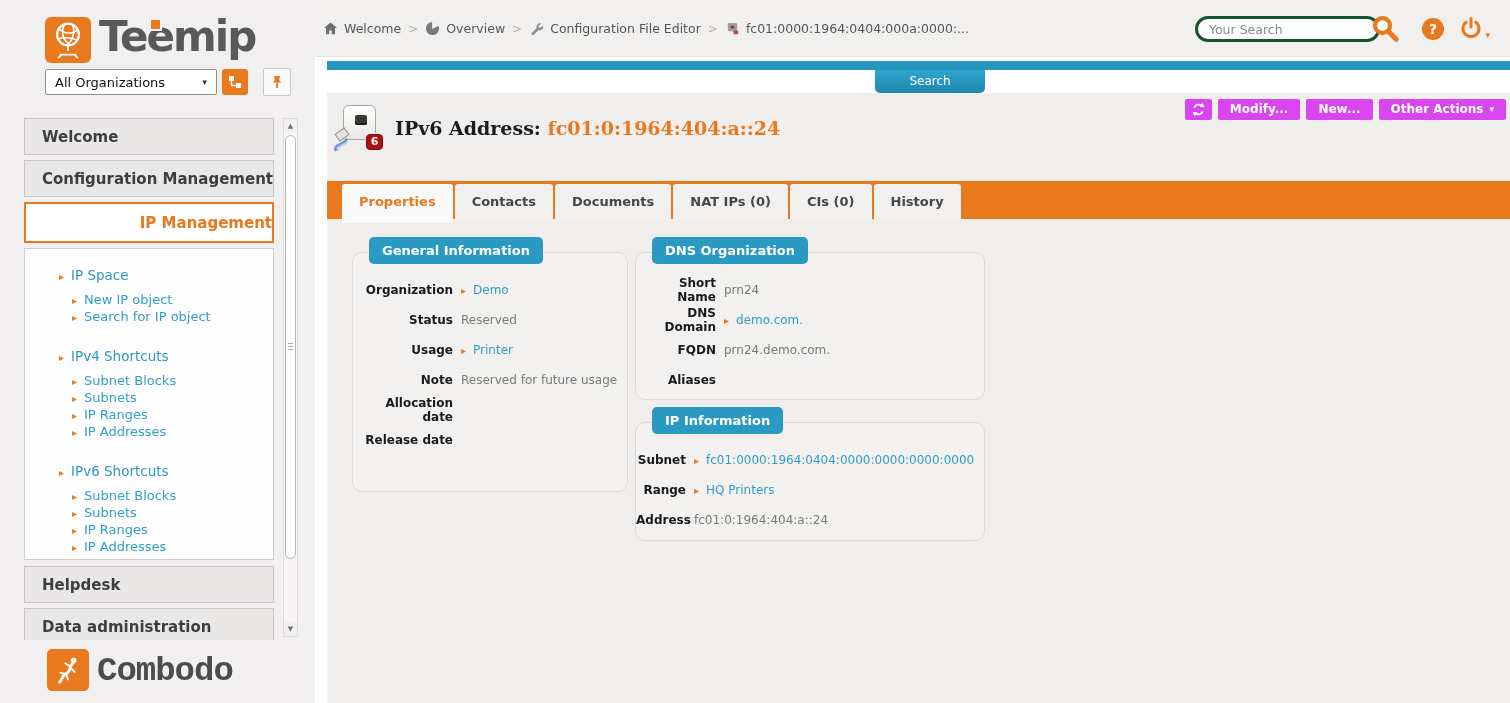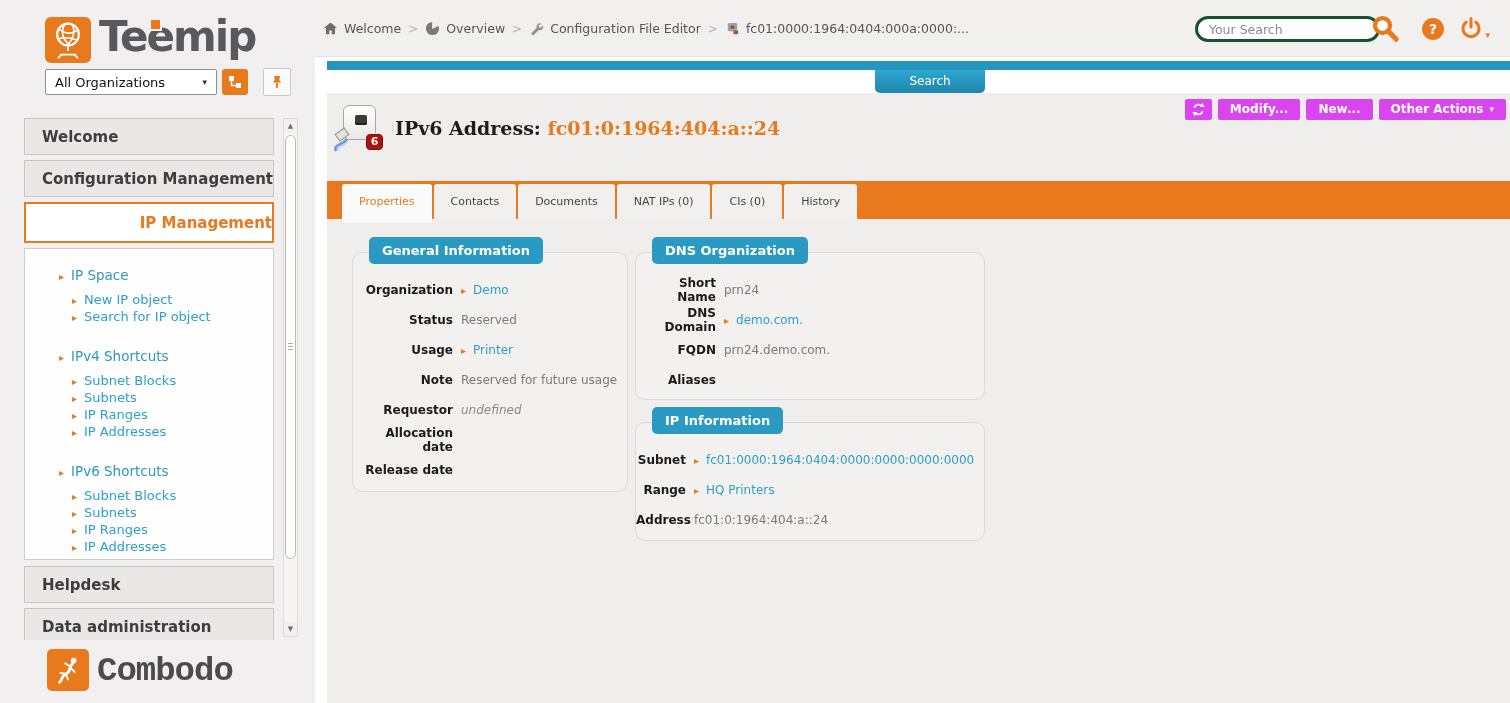--- a/index.html
+++ b/index.html
@@ -61,21 +61,21 @@
   .title-row { position:absolute; left:8px; top:10px; display:flex; align-items:center; gap:12px; }
   .obj-icon { position:relative; width:48px; height:50px; }
   .dev { position:absolute; left:8px; top:2px; width:33px; height:35px; background:linear-gradient(#ffffff,#e9e8e5); border:1px solid #a9a7a5; border-radius:6px; }
   .port { position:absolute; left:20px; top:12px; width:12px; height:10px; background:#3a3a38; border-radius:2px; box-shadow:inset 0 -2px 0 #1f1f1e; }
   .plug { position:absolute; left:1px; top:27px; width:12px; height:9px; background:#e3e2df; border:1px solid #96948f; transform:rotate(-35deg); }
   .badge6 { position:absolute; right:0px; bottom:3px; width:17px; height:16px; background:#ae1111; border:1px solid #7c0c0c; border-radius:4px; color:#fff; font-size:11px; font-weight:bold; text-align:center; line-height:14px; box-shadow:0 0 0 1px #efeeed; }
   .page-title { font-family:"DejaVu Serif", serif; font-size:19px; font-weight:bold; color:#1c1c1c; }
   .page-title .t-value { color:#e8791d; }
 
   .tab-bar { position:absolute; left:0; top:88px; width:100%; height:38px; background:#e8791d; padding:3px 0 0 15px; display:flex; gap:2px; overflow:visible; }
-  .tab { height:35px; line-height:35px; padding:0 17px; background:#f2f0ef; color:#454545; font-weight:normal; font-size:11px; border-radius:3px 3px 0 0; cursor:pointer; }
+  .tab { height:35px; line-height:35px; padding:0 17px; background:#f2f0ef; color:#454545; font-weight:bold; font-size:13px; border-radius:3px 3px 0 0; cursor:pointer; }
   .tab.active { background:#fbfafa; color:#e8791d; height:39px; z-index:2; }
 
   .panel { position:absolute; background:#f2f1f0; border:1px solid #dcdad8; border-radius:10px; }
   .panel-badge { position:absolute; top:-16px; left:16px; background:#2b9ac2; color:#fff; font-weight:bold; font-size:13px; padding:6px 13px; border-radius:5px; }
   .rows { padding-top:22px; }
   .row { display:flex; align-items:center; height:30px; font-size:12px; }
   .lbl { flex:none; text-align:right; font-weight:bold; color:#1a1a1a; padding-right:8px; }
   .g-lbl { width:108px; } .d-lbl { width:88px; } .i-lbl { width:58px; }
   .val { color:#7a7a78; display:flex; align-items:center; }
   .lnk { color:#2f9dc6; cursor:pointer; }
@@ -298,24 +298,20 @@
             <span class="val">
                 <span class="arrow">▸</span>
                 <span class="lnk">Printer</span>
               </span>
           </div>
           <div class="row">
             <span class="lbl g-lbl">Note</span>
             <span class="val">Reserved for future usage</span>
           </div>
           <div class="row">
-            <span class="lbl g-lbl">Requestor</span>
-            <span class="val italic">undefined</span>
-          </div>
-          <div class="row">
             <span class="lbl g-lbl">Allocation date</span>
             <span class="val"></span>
           </div>
           <div class="row">
             <span class="lbl g-lbl">Release date</span>
             <span class="val"></span>
           </div>
         </div>
       </div>
 

